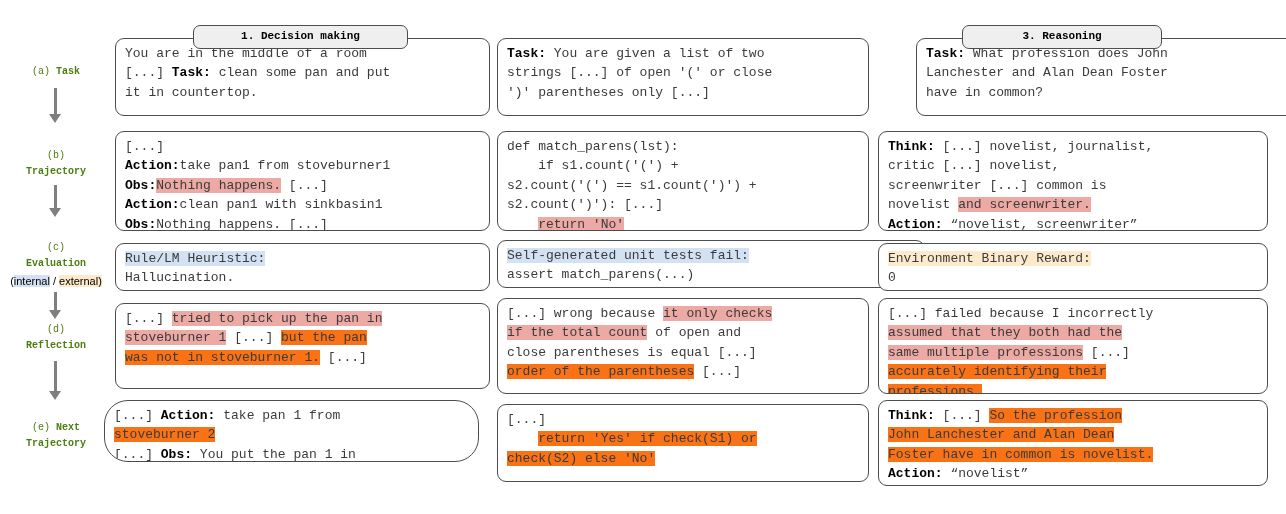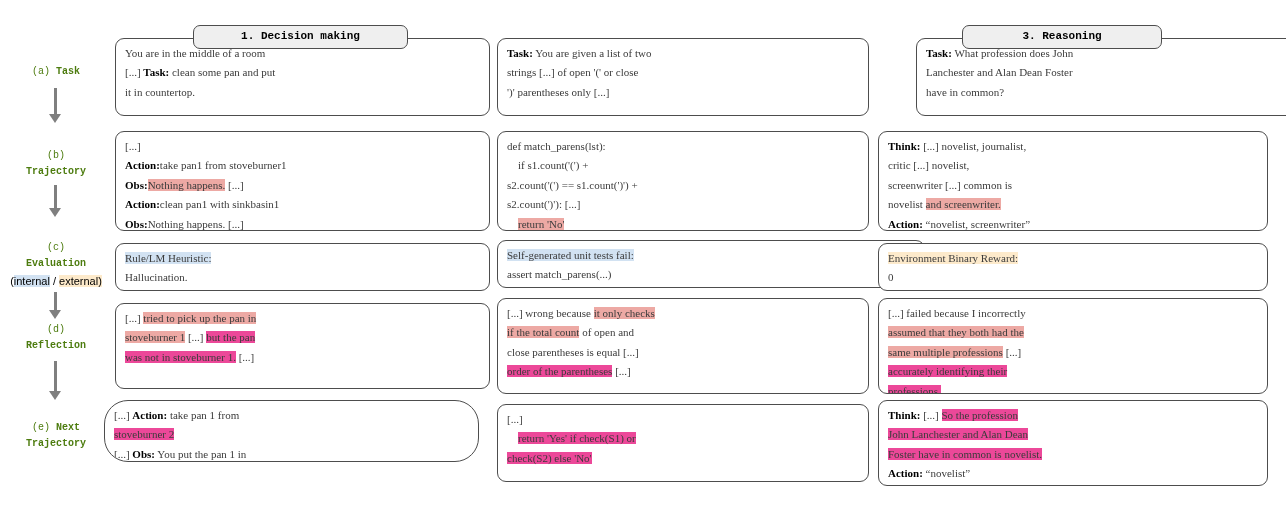--- a/index.html
+++ b/index.html
@@ -73,22 +73,22 @@
   }
 
   
   .panel {
     position: absolute;
     box-sizing: border-box;
     border: 1.2px solid #4d4d4d;
     border-radius: 9px;
     background: #fff;
     padding: 5px 9px 5px 9px;
-    font-family: Liberation Serif, serif;
-    font-size: 11px;
+    font-family: Liberation Mono, monospace;
+    font-size: 13px;
     line-height: 19.4px;
     color: #3b3b3b;
     white-space: pre-wrap;
     overflow: hidden;
   }
   .panel b { color: #000; font-weight: bold; }
 
   
   .red   { background: #eda9a4; }
   .green { background: #9bca8a; }
@@ -107,21 +107,21 @@
     font-weight: bold;
     font-size: 11px;
     line-height: 21px;
     text-align: center;
     color: #000;
     z-index: 5;
   }
 </style>
 <style>
   .red{background:#eda9a4;}
-  .green{background:#ec4899;margin-top:43px;}
+  .green{background:#f97316;margin-top:43px;}
   .blue{background:#d2e2f2;}
   .peach{background:#fdeacb;}
   .hl-internal{background:#d2e2f2;}
   .hl-external{background:#fdeacb;}
   .panel,.col-head{border-color:#4d4d4d;}
   .col-head{background:#efefef;}
   .arrow .shaft{background:#7f7f7f;}
   .arrow .head{border-top-color:#7f7f7f;}
 </style></head>
 <body>

